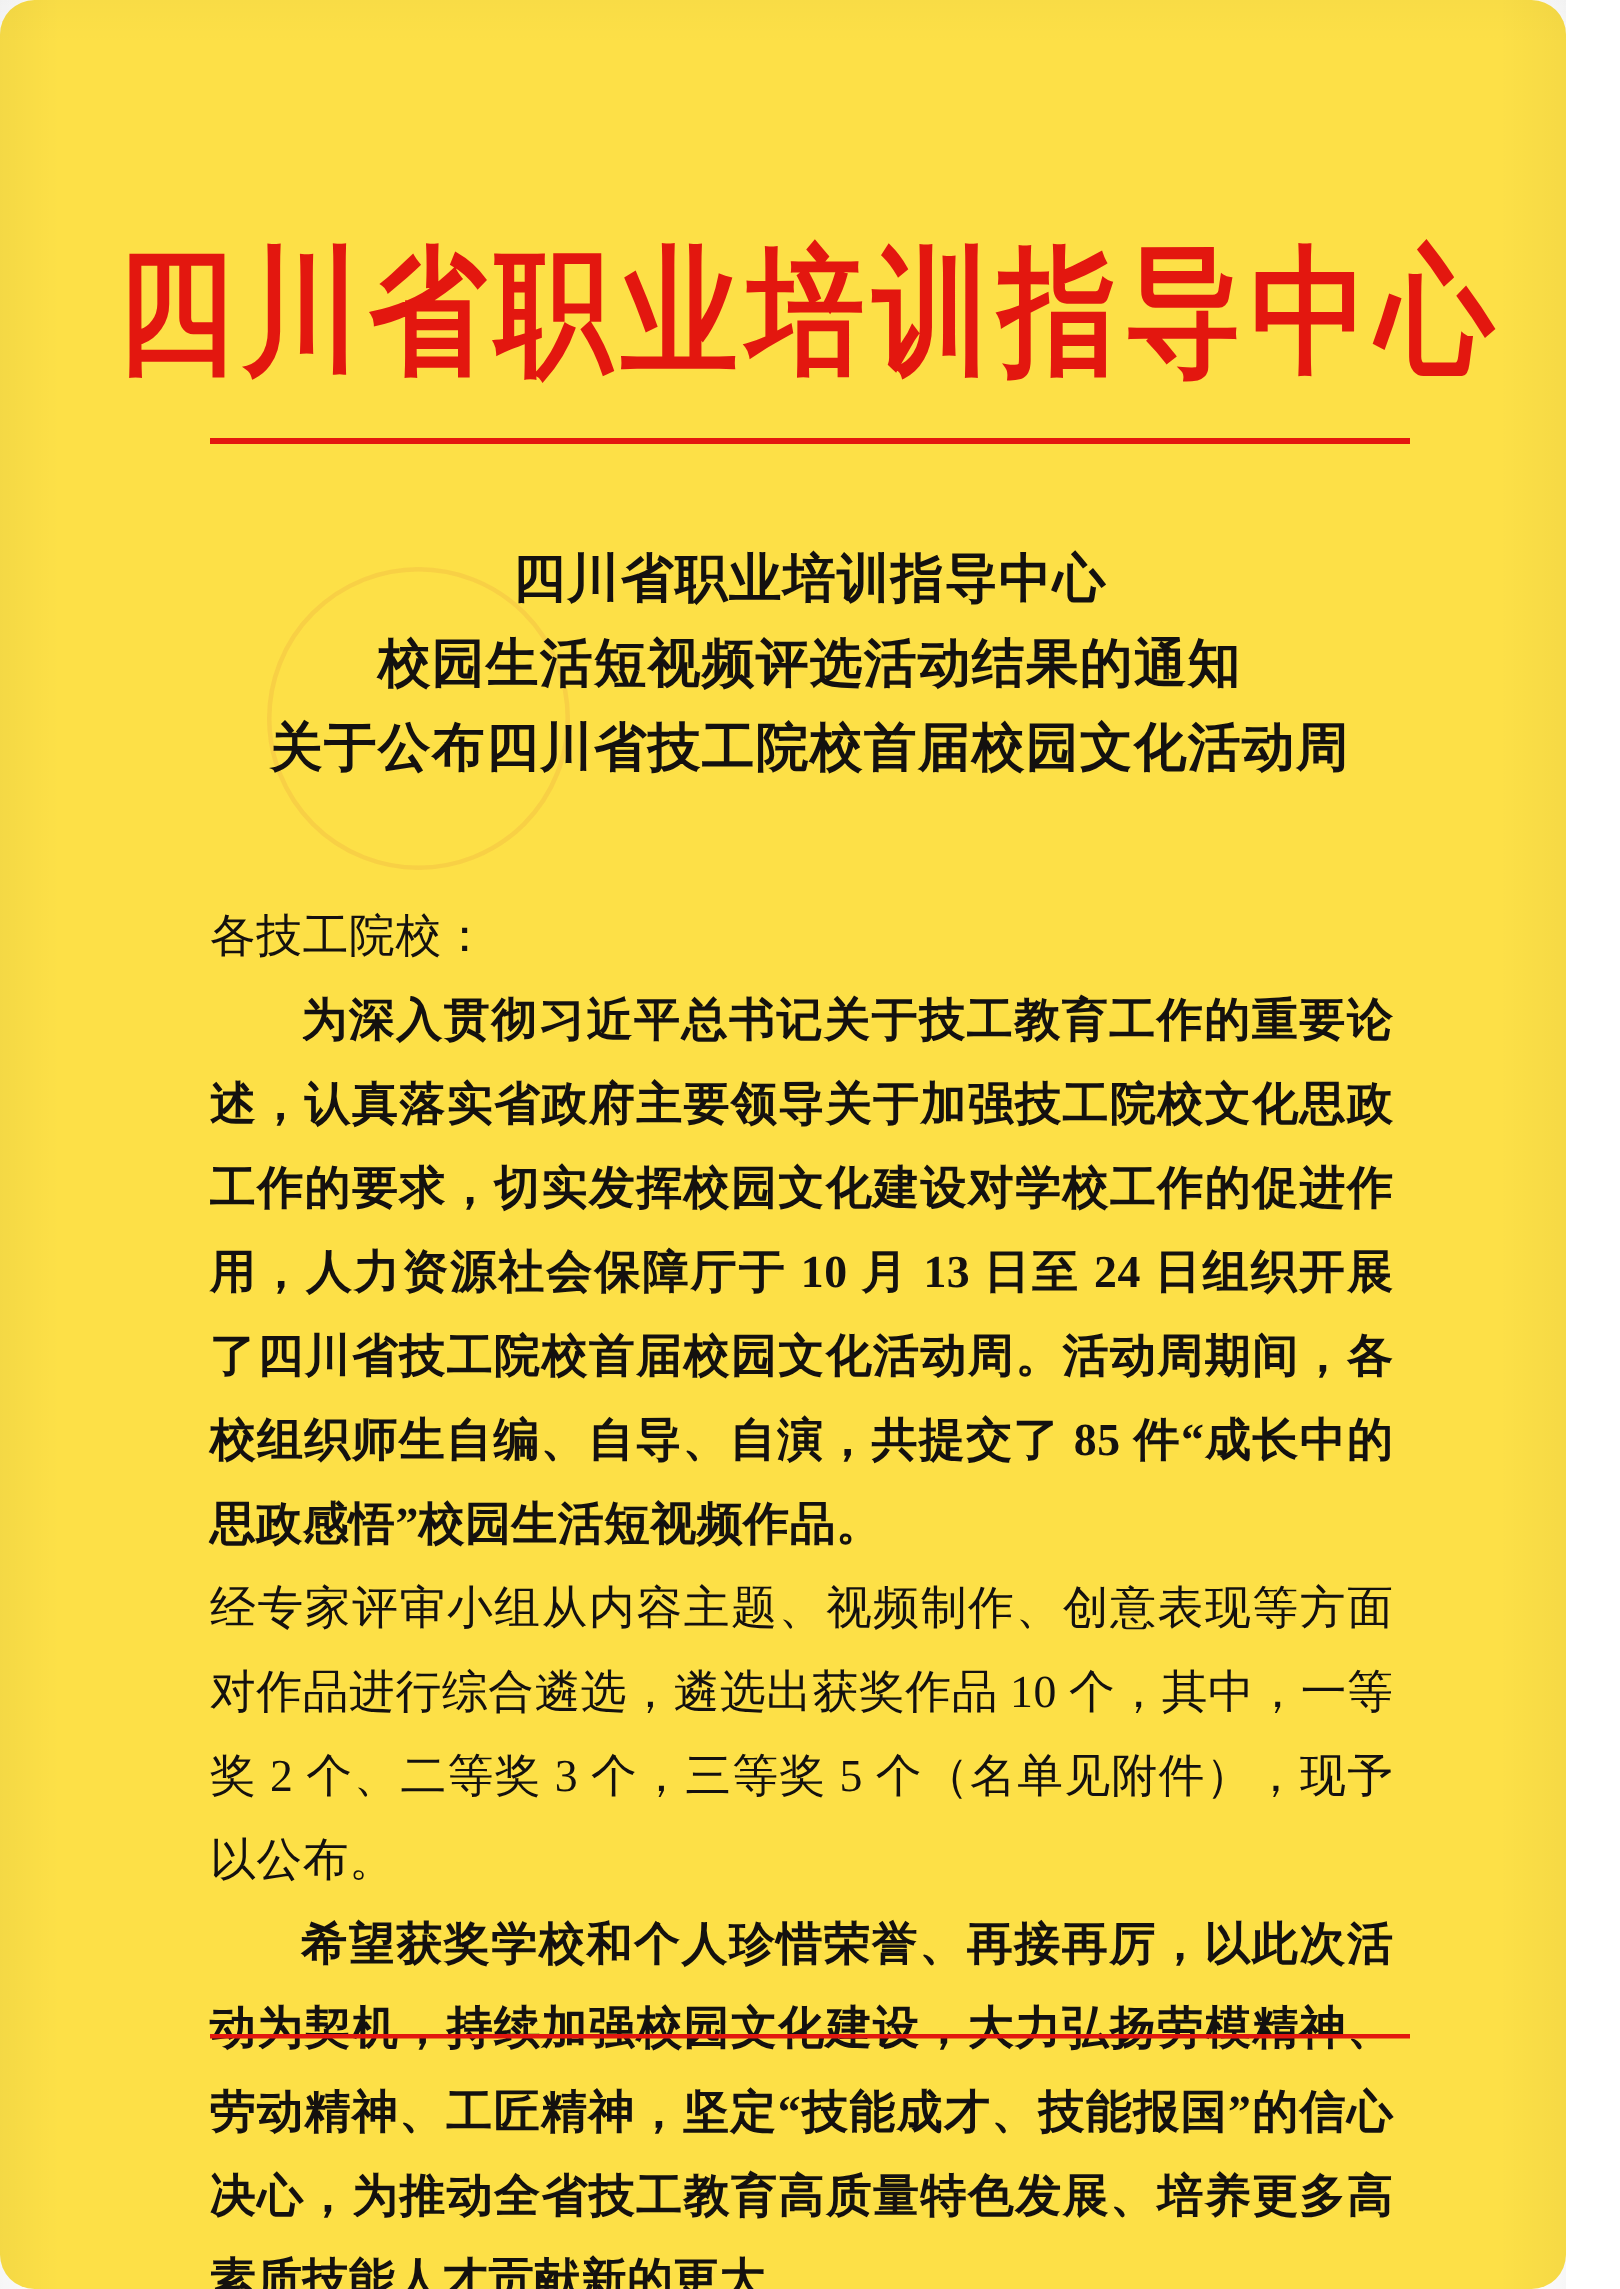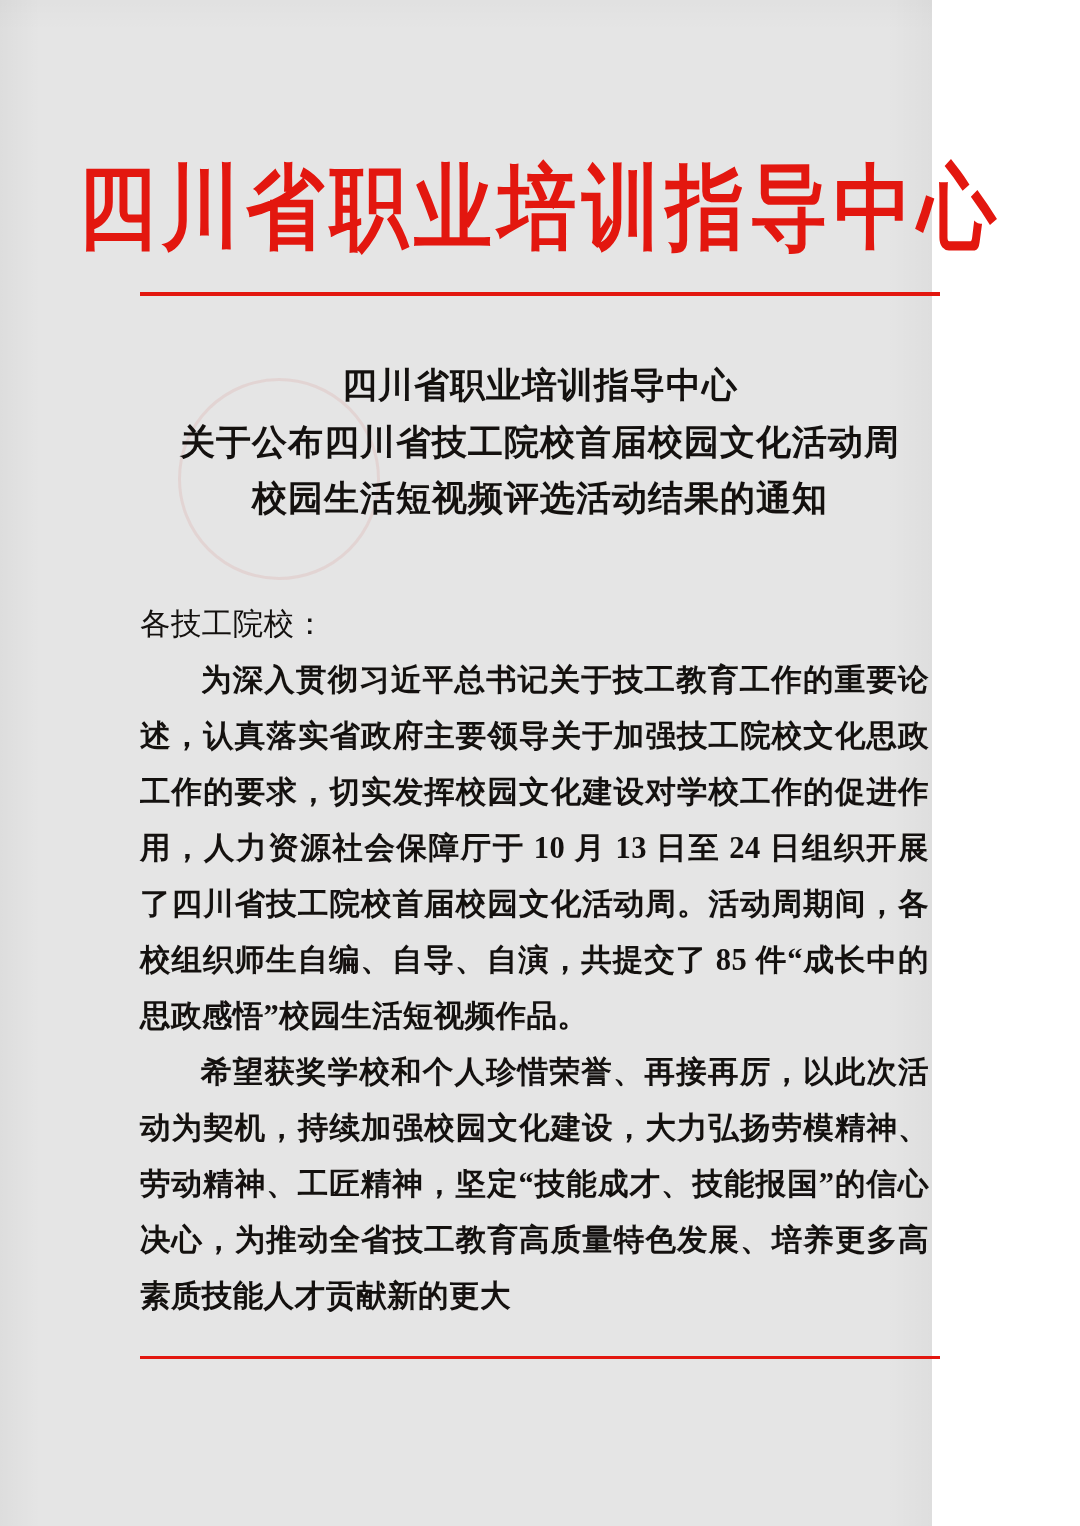--- a/index.html
+++ b/index.html
@@ -9,24 +9,25 @@
   body {
     width: 1080px;
     height: 1526px;
     background: #ffffff;
     font-family: "Liberation Serif", "DejaVu Serif", serif;
     overflow: hidden;
   }
 
   .page {
     position: relative;
-    width: 932px;
+    width: 1044px;
     height: 1526px;
-    background: #e5e5e5;
+    background: #fde047;
     box-sizing: border-box;
+    border-radius: 23px;
   }
 
   
   .paper-tint {
     position: absolute;
     inset: 0;
     background:
       linear-gradient(90deg, rgba(0,0,0,0.035) 0px, rgba(0,0,0,0.0) 40px),
       linear-gradient(270deg, rgba(0,0,0,0.03) 0px, rgba(0,0,0,0.0) 45px),
       linear-gradient(180deg, rgba(0,0,0,0.02) 0px, rgba(0,0,0,0.0) 30px);
@@ -123,24 +124,25 @@
   <div class="doc-header">
     <div class="org-title">四川省职业培训指导中心</div>
   </div>
 
   <div class="red-rule top"></div>
 
   <div class="seal"></div>
 
   <div class="title-block">
     <span class="tl">四川省职业培训指导中心</span>
+    <span class="tl">校园生活短视频评选活动结果的通知</span>
     <span class="tl">关于公布四川省技工院校首届校园文化活动周</span>
-    <span class="tl">校园生活短视频评选活动结果的通知</span>
   </div>
 
   <div class="body-text">
     <p class="noindent">各技工院校：</p>
     <p class="indent">为深入贯彻习近平总书记关于技工教育工作的重要论述，认真落实省政府主要领导关于加强技工院校文化思政工作的要求，切实发挥校园文化建设对学校工作的促进作用，人力资源社会保障厅于 10 月 13 日至 24 日组织开展了四川省技工院校首届校园文化活动周。活动周期间，各校组织师生自编、自导、自演，共提交了 85 件“成长中的思政感悟”校园生活短视频作品。</p>
+    <p class="noindent">经专家评审小组从内容主题、视频制作、创意表现等方面对作品进行综合遴选，遴选出获奖作品 10 个，其中，一等奖 2 个、二等奖 3 个，三等奖 5 个（名单见附件），现予以公布。</p>
     <p class="indent">希望获奖学校和个人珍惜荣誉、再接再厉，以此次活动为契机，持续加强校园文化建设，大力弘扬劳模精神、劳动精神、工匠精神，坚定“技能成才、技能报国”的信心决心，为推动全省技工教育高质量特色发展、培养更多高素质技能人才贡献新的更大</p>
   </div>
 
   <div class="red-rule bottom"></div>
 </div>
 
 </body></html>

